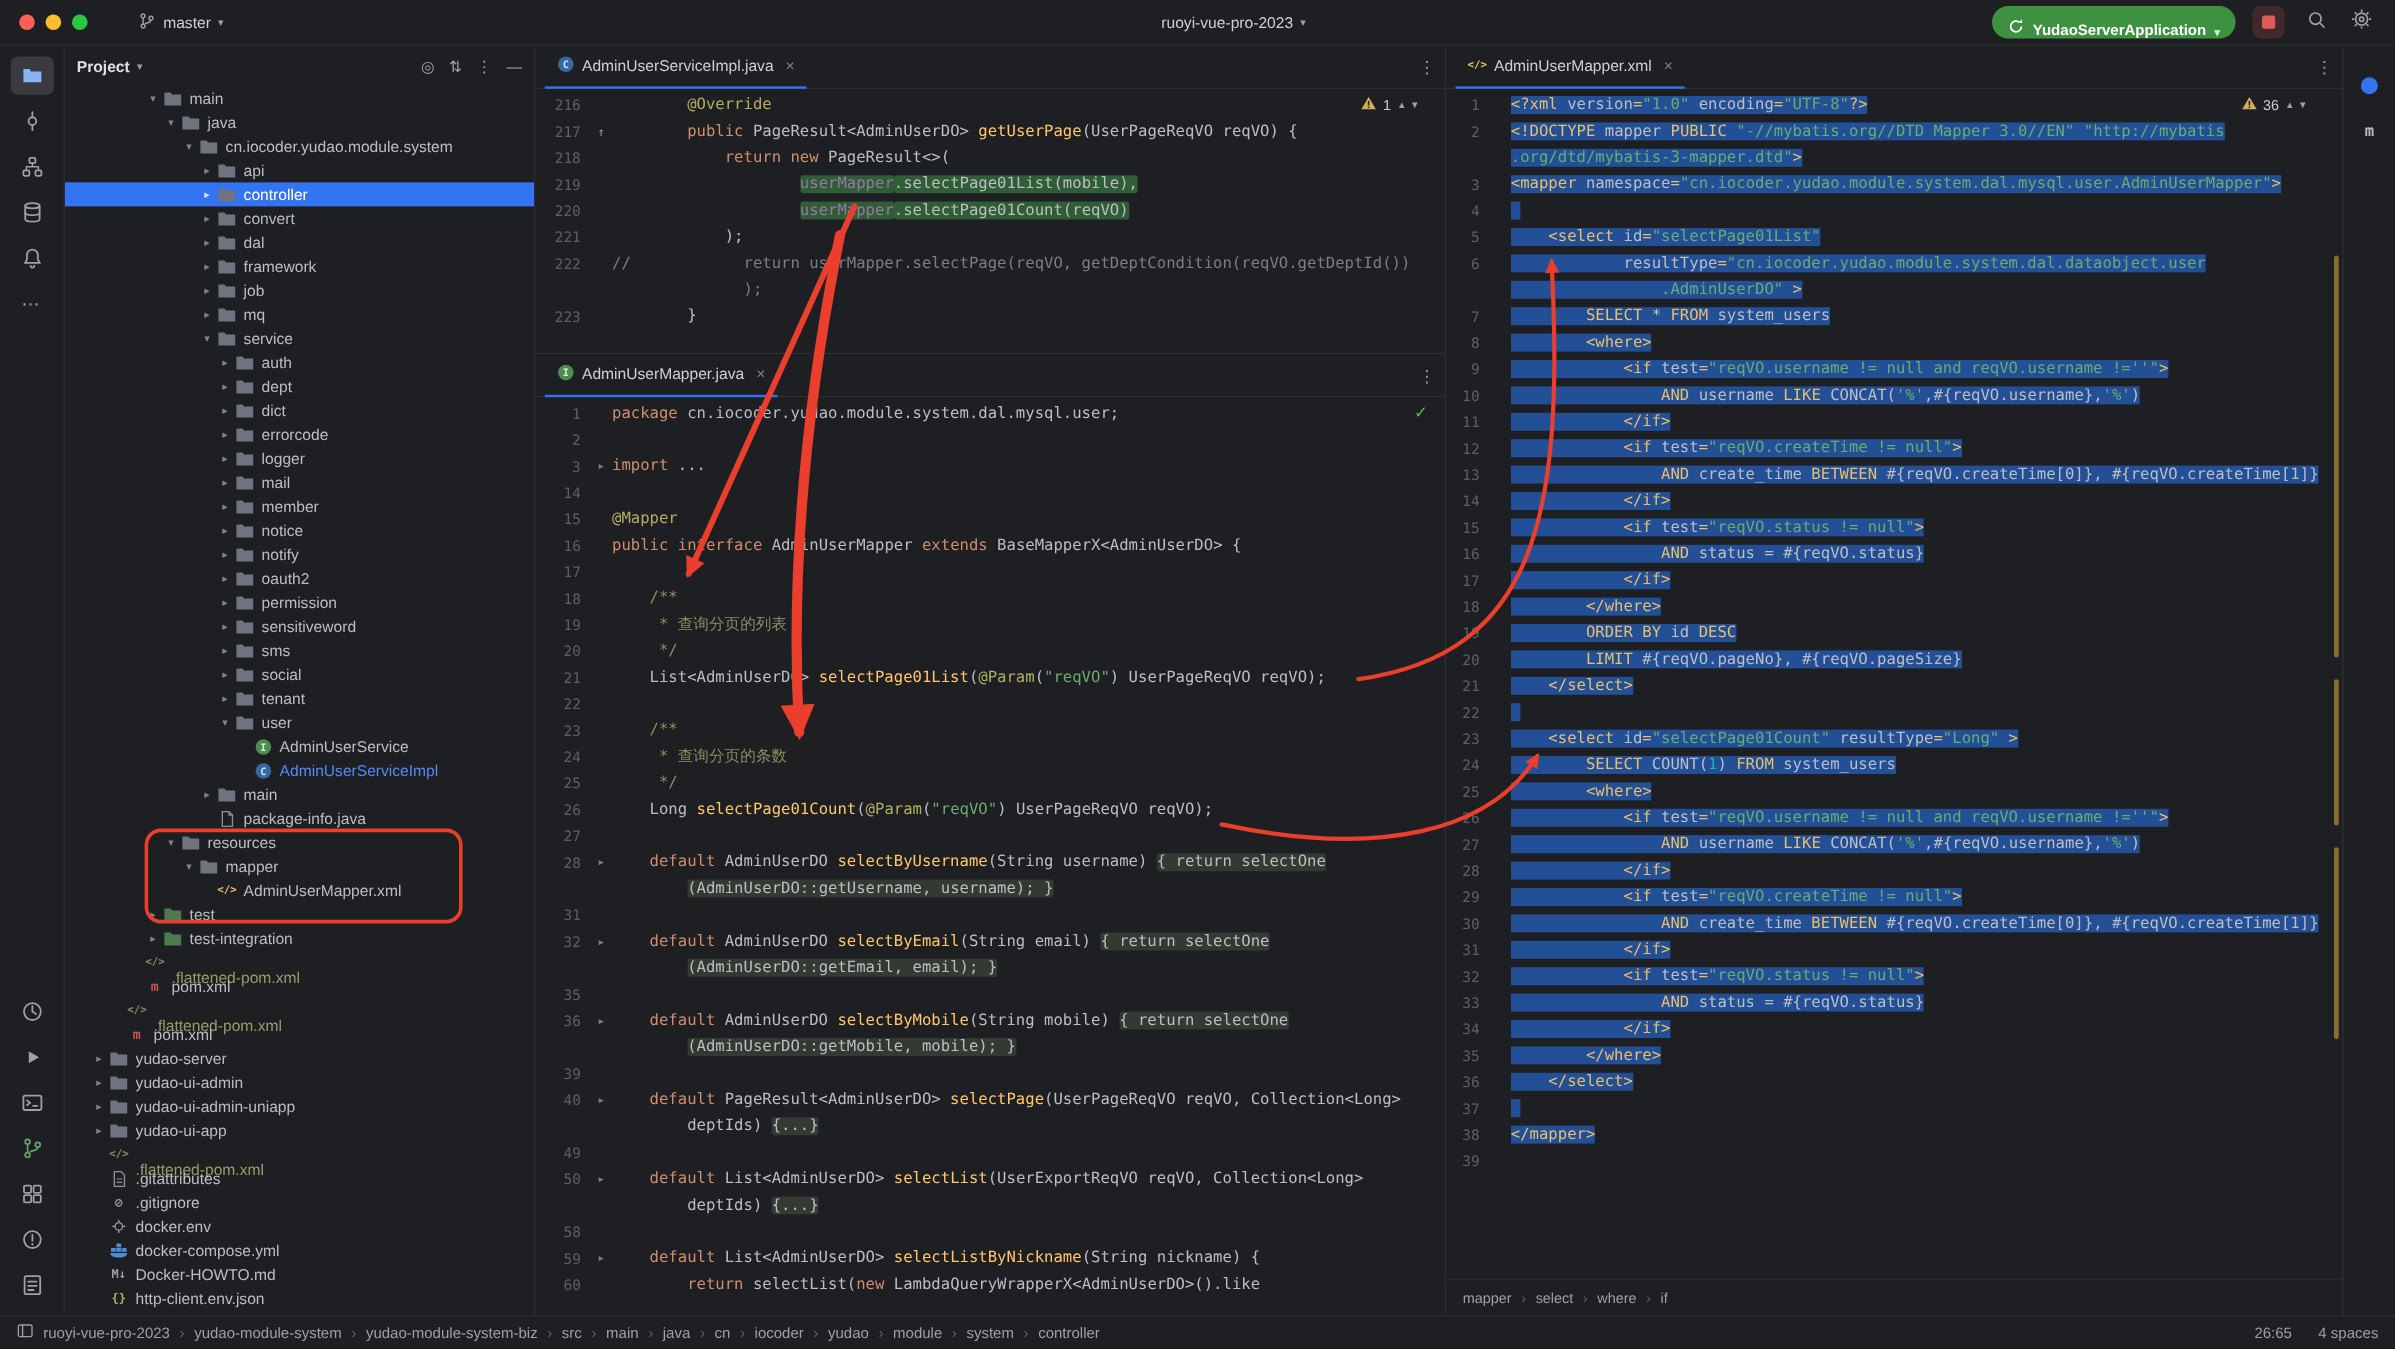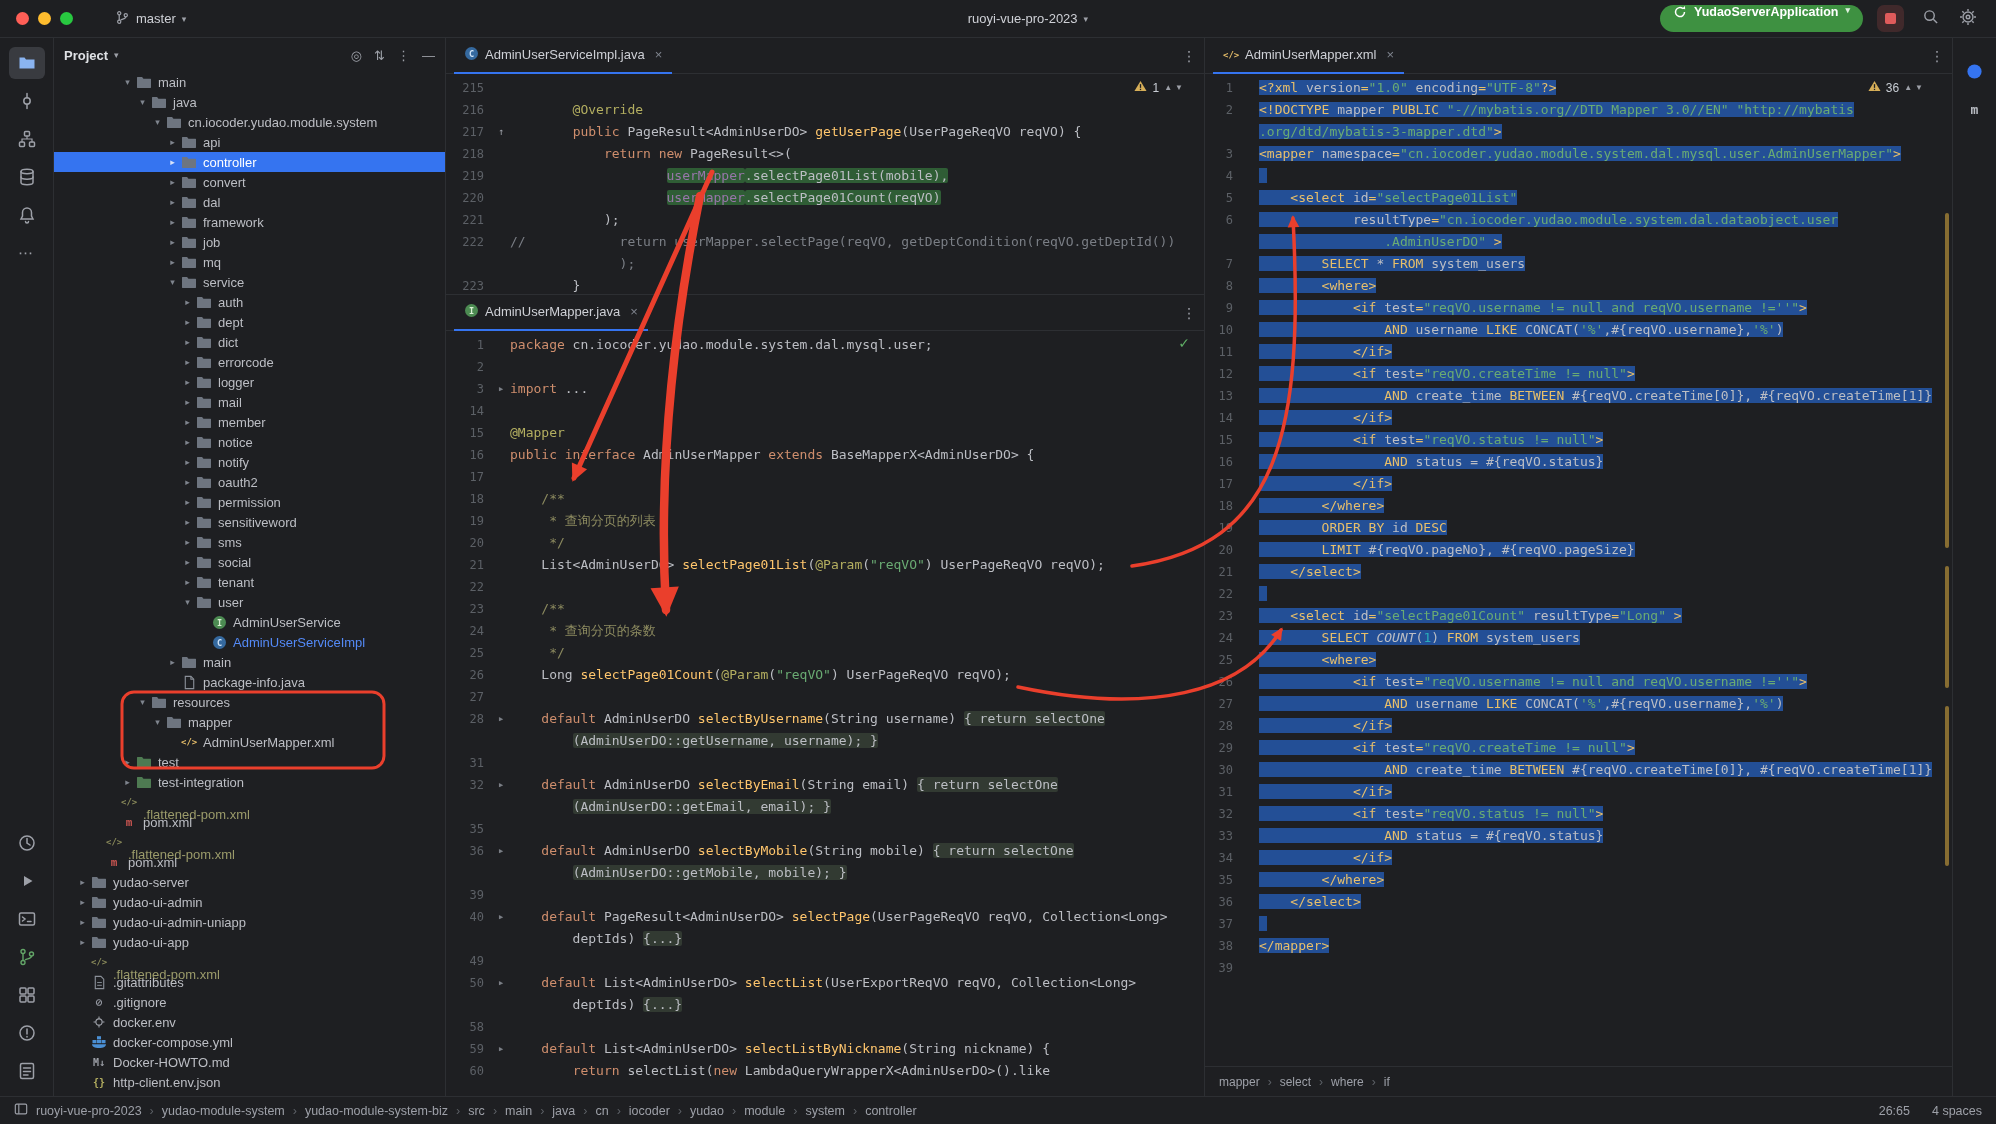--- a/index.html
+++ b/index.html
@@ -8,21 +8,21 @@
 
   
   .titlebar{position:absolute;left:0;top:0;width:100%;height:38px;border-bottom:1px solid #2d2f33;display:flex;align-items:center;}
   .lights{display:flex;gap:9px;padding-left:16px;}
   .light{width:13px;height:13px;border-radius:50%;}
   .l-red{background:#ff5f57}.l-yellow{background:#febc2e}.l-green{background:#28c840}
   .branch-widget{display:flex;align-items:center;gap:6px;margin-left:34px;color:#ced0d6;font-size:13px;padding:4px 8px;border-radius:6px;}
   .title-center{position:absolute;left:51.5%;transform:translateX(-50%);display:flex;align-items:center;gap:6px;color:#ced0d6;font-size:13px;}
   .chev-dn{color:#9da0a8;font-size:9px;}
   .tb-right{position:absolute;right:16px;display:flex;align-items:center;gap:14px;}
-  .run-pill{display:flex;align-items:flex-start;gap:7px;background:#3e9141;border-radius:15px;height:27px;padding:0 13px;color:#fff;font-size:12.5px;font-weight:600;}
+  .run-pill{display:flex;align-items:flex-end;gap:7px;background:#3e9141;border-radius:15px;height:27px;padding:0 13px;color:#fff;font-size:12.5px;font-weight:600;}
   .run-pill .chev-dn{color:#dff0df;}
   .stop-btn{width:27px;height:27px;border-radius:7px;background:rgba(219,88,88,.18);display:flex;align-items:center;justify-content:center;}
   .stop-sq{width:11px;height:11px;border-radius:2px;background:#df5b5b;}
   .tb-icon{display:flex;align-items:center;justify-content:center;width:24px;height:24px;}
 
   
   .left-strip{position:absolute;left:0;top:38px;bottom:28px;width:54px;border-right:1px solid #2d2f33;}
   .strip-grp{display:flex;flex-direction:column;align-items:center;width:100%;}
   #strip-top{padding-top:6px;}
   #strip-bottom{position:absolute;bottom:6px;left:0;}
@@ -60,21 +60,21 @@
   .col-right .edcontent{bottom:30px;}
   .eline{display:flex;height:22px;font:13px/22px "DejaVu Sans Mono",monospace;white-space:pre;}
   .egut{flex:0 0 46px;text-align:right;padding-right:8px;color:#5c6066;font-size:12px;}
   .g36 .egut{flex-basis:36px;}
   .efold{flex:0 0 18px;text-align:center;color:#7a7e85;font-size:11px;}
   .ovr{display:inline-block;font-size:10px;color:#9da0a8;}
   .ecode{flex:1;white-space:pre;overflow:hidden;}
   .selbg{background:#234f96;}
   .tk-k{color:#cf8e6d}.tk-d{color:#bcbec4}.tk-s{color:#6aab73}.tk-c{color:#7a7e85}
   .tk-dc{color:#8c8a5f}.tk-an{color:#b3ae60}.tk-m{color:#ffc66d}.tk-f{color:#9876aa}
-  .tk-t{color:#e8bf6a}.tk-num{color:#2aacb8}.tk-i{font-style:italic}
+  .tk-t{color:#e8bf6a}.tk-num{color:#2aacb8}.tk-i{}
   .tk-fold{background:rgba(110,140,100,.25);border-radius:2px;}
   .tk-hl{background:#2f5d35;border-radius:2px;}
   .inspect{position:absolute;top:42px;right:18px;display:flex;align-items:center;gap:5px;font-size:12px;color:#c8cdd4;z-index:5;}
   .inspect .chevs{color:#9da0a8;font-size:8px;letter-spacing:3px;}
   .okcheck{position:absolute;top:40px;right:14px;color:#5fad65;font-size:14px;z-index:5;}
   .stripe{position:absolute;right:3px;width:4px;background:#9a7b35;border-radius:2px;z-index:4;opacity:.85;}
   .xmlbc{position:absolute;left:0;right:0;bottom:0;height:30px;display:flex;align-items:center;gap:8px;padding:0 14px;font-size:12px;color:#9da0a8;border-top:1px solid #2d2f33;background:#1e1f22;}
   .sep{color:#5d6167;}
 
   
@@ -705,21 +705,20 @@
       <div class="inspect">
         <span><svg width="13" height="12" viewBox="0 0 14 12">
               <path d="M7 0.5L13.5 11.5H0.5z" fill="#d6ae58"></path>
               <rect x="6.3" y="4" width="1.4" height="4" fill="#1e1f22"></rect>
               <rect x="6.3" y="9" width="1.4" height="1.4" fill="#1e1f22"></rect>
             </svg></span>
         <span>1</span>
         <span class="chevs">▲▼</span>
       </div>
       <div class="edcontent" id="ed-top">
-          <div class="eline"><span class="egut">215</span><span class="efold"></span><span class="ecode"></span></div>
           <div class="eline"><span class="egut">216</span><span class="efold"></span><span class="ecode"><span class="tk-an">        @Override</span></span></div>
           <div class="eline"><span class="egut">217</span><span class="efold"><span class="ovr">↑</span></span><span class="ecode"><span class="tk-d">        </span><span class="tk-k">public</span><span class="tk-d"> PageResult&lt;AdminUserDO&gt; </span><span class="tk-m">getUserPage</span><span class="tk-d">(UserPageReqVO reqVO) {</span></span></div>
           <div class="eline"><span class="egut">218</span><span class="efold"></span><span class="ecode"><span class="tk-d">            </span><span class="tk-k">return</span><span class="tk-d"> </span><span class="tk-k">new</span><span class="tk-d"> PageResult&lt;&gt;(</span></span></div>
           <div class="eline"><span class="egut">219</span><span class="efold"></span><span class="ecode"><span class="tk-d">                    </span><span class="tk-f tk-hl">userMapper</span><span class="tk-d tk-hl">.selectPage01List(mobile),</span></span></div>
           <div class="eline"><span class="egut">220</span><span class="efold"></span><span class="ecode"><span class="tk-d">                    </span><span class="tk-f tk-hl">userMapper</span><span class="tk-d tk-hl">.selectPage01Count(reqVO)</span></span></div>
           <div class="eline"><span class="egut">221</span><span class="efold"></span><span class="ecode"><span class="tk-d">            );</span></span></div>
           <div class="eline"><span class="egut">222</span><span class="efold"></span><span class="ecode"><span class="tk-c">//            return userMapper.selectPage(reqVO, getDeptCondition(reqVO.getDeptId())</span></span></div>
           <div class="eline"><span class="egut"></span><span class="efold"></span><span class="ecode"><span class="tk-c">              );</span></span></div>
           <div class="eline"><span class="egut">223</span><span class="efold"></span><span class="ecode"><span class="tk-d">        }</span></span></div>
         </div>

